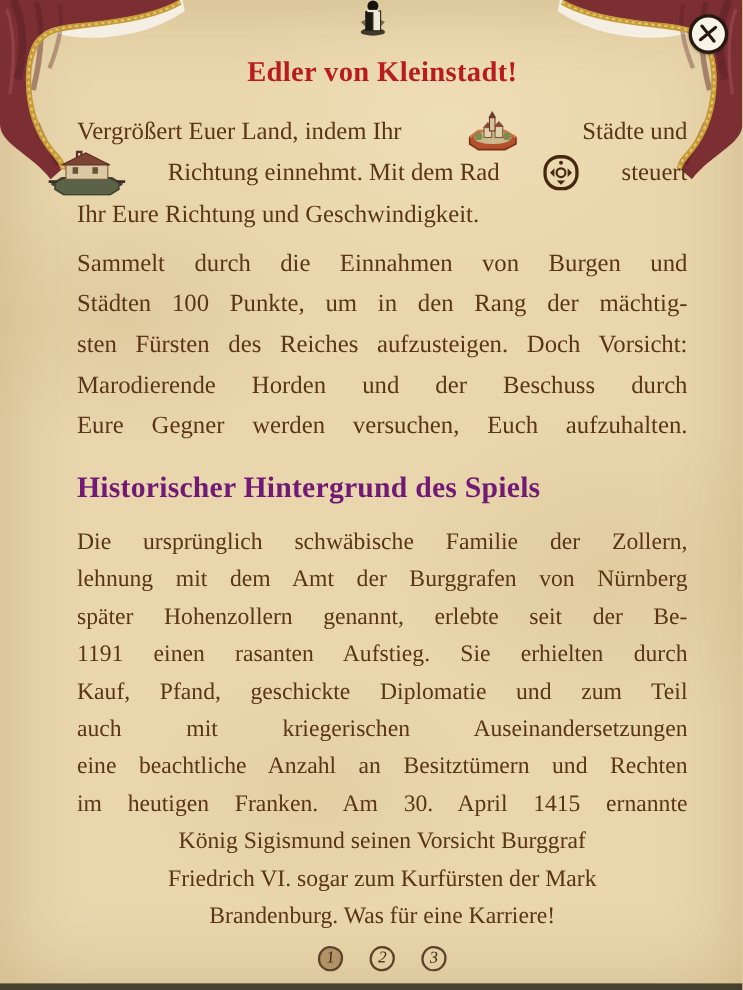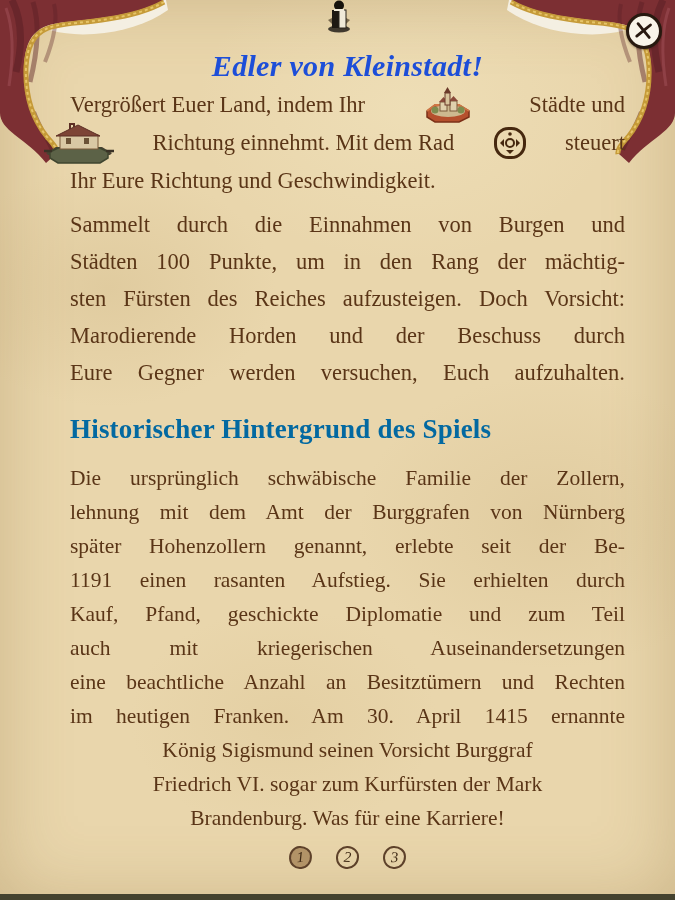--- a/index.html
+++ b/index.html
@@ -42,37 +42,36 @@
   .herald{ position:absolute; left:324px; top:0; width:30px; height:33px; z-index:5; }
   
   .content{
     position:absolute; inset:0; z-index:10;
     padding:0 50px 0 70px;
     color:#5a3517;
   }
   .page-title{
     margin-top:46px; height:40px; line-height:40px;
     text-align:center;
-    font-size:30px; font-weight:bold; color:#1d4ed8;
+    font-size:26px; font-weight:bold; color:#b91c1c;
     letter-spacing:.3px;
-    font-style:italic;
   }
   .para{ font-size:22.5px; }
-  .p1{ }
+  .p1{ margin-top:14px; }
   .p1 .fline{ display:flex; align-items:center; justify-content:space-between; height:38px; }
   .p1 .lline{ height:38px; line-height:38px; text-align:left; }
   .icon-city{ width:56px; height:38px; flex:0 0 auto; }
   .icon-fortress{ width:70px; height:44px; flex:0 0 auto; margin-left:-26px; margin-top:-2px; }
   .icon-wheel{ width:34px; height:34px; flex:0 0 auto; }
   .p2{ margin-top:6px; }
   .p2 .jline{ height:37px; line-height:37px; text-align:justify; text-align-last:justify; overflow:hidden; white-space:nowrap; text-align-last:justify; }
   .p2 .jline, .p3 .jline{ text-align-last:justify; }
   .section-heading{
     margin-top:16px; height:44px; line-height:44px;
-    font-size:27px; font-weight:bold; color:#0369a1;
+    font-size:27px; font-weight:bold; color:#701a75;
     letter-spacing:.2px;
   }
   .p3{ margin-top:10px; font-size:21.5px; }
   .p3 .jline{ height:34px; line-height:34px; text-align:justify; text-align-last:justify; overflow:hidden; }
   .p3 .cline{ height:34px; line-height:34px; text-align:center; }
   
   .pager{
     margin-top:10px; height:24px;
     display:flex; justify-content:center; align-items:center; gap:24px;
   }

